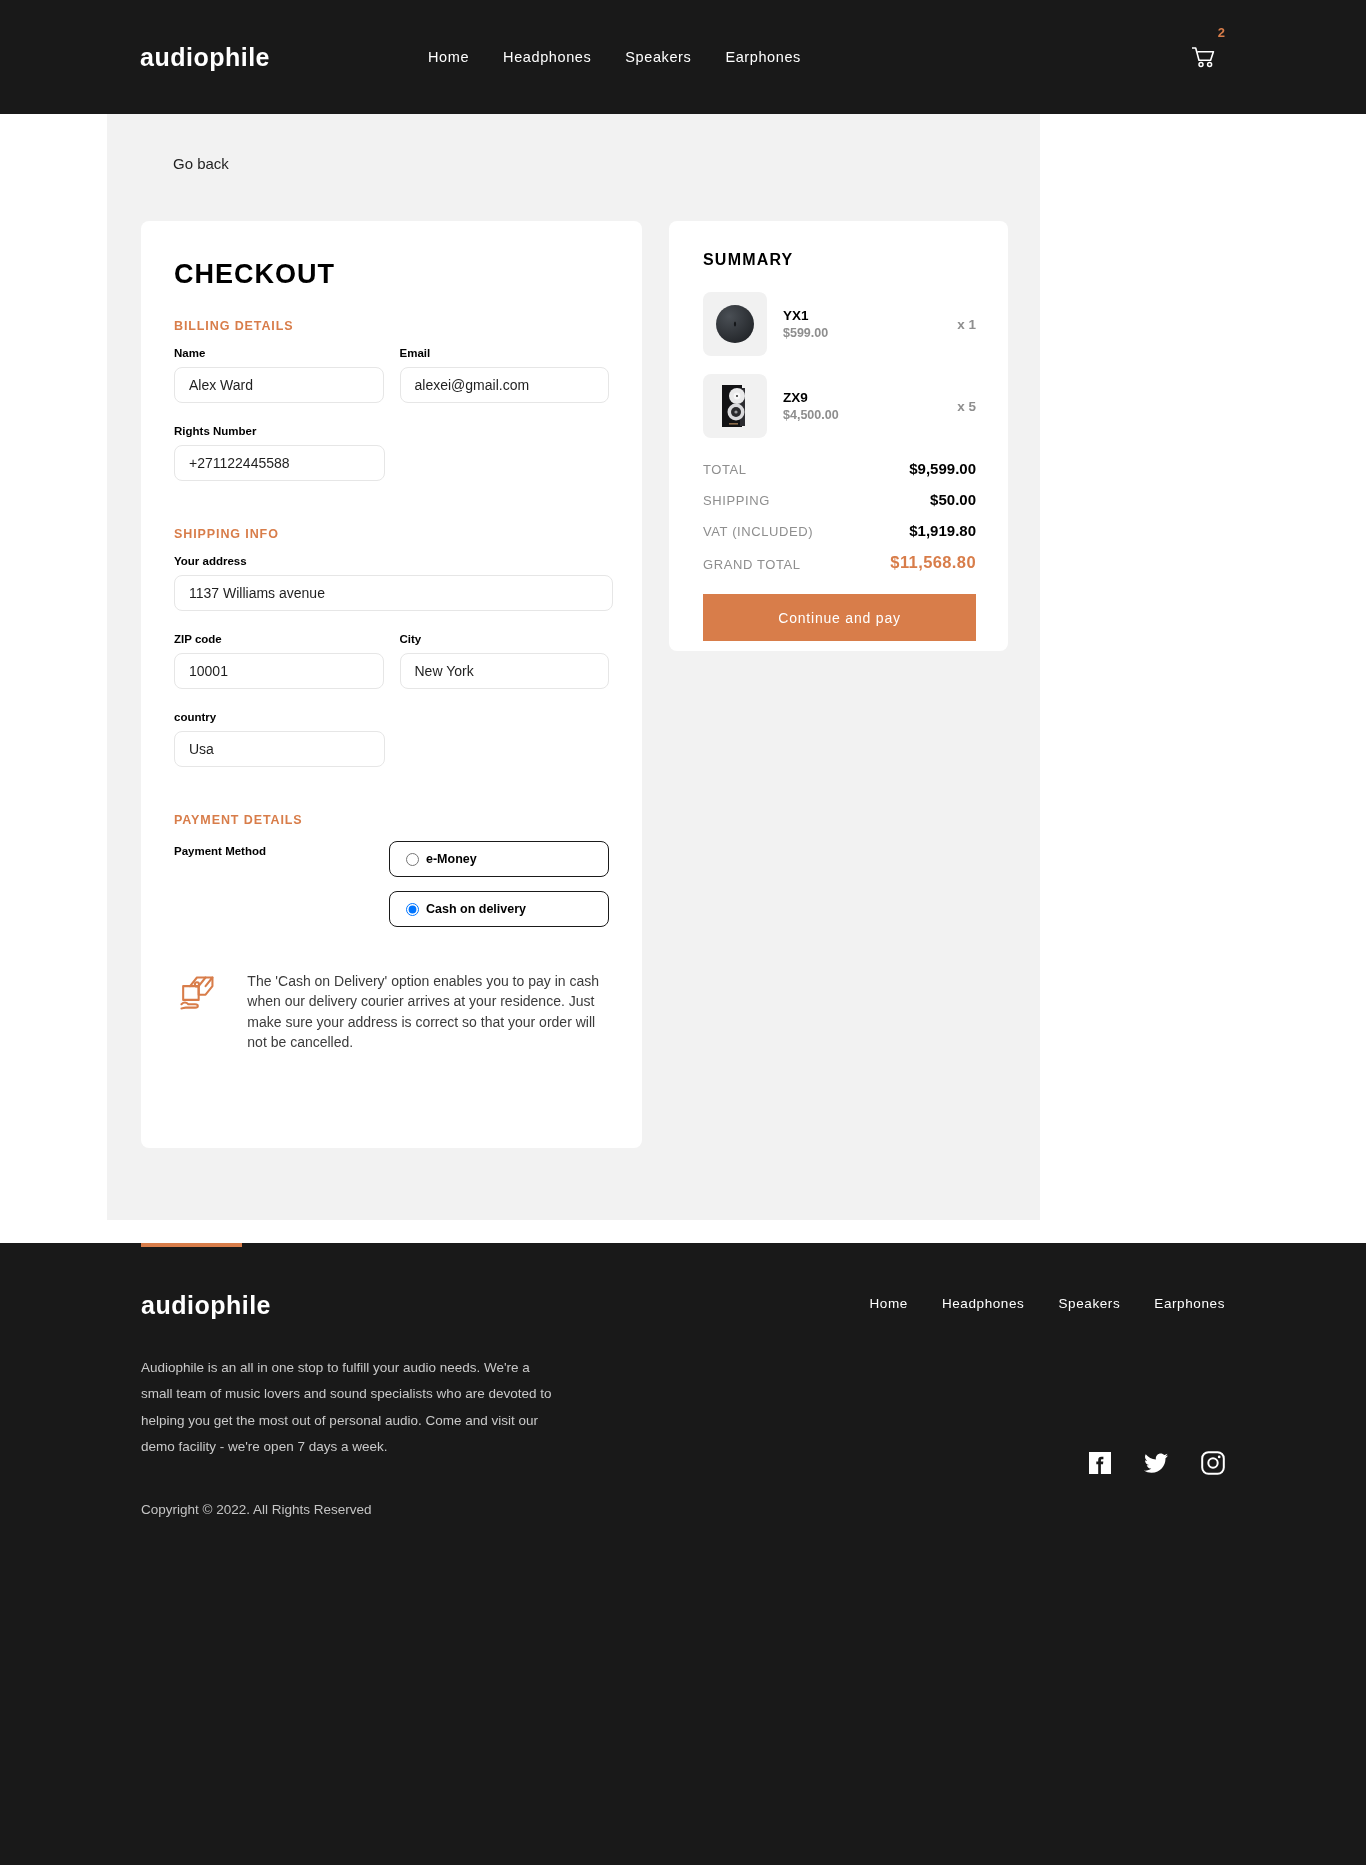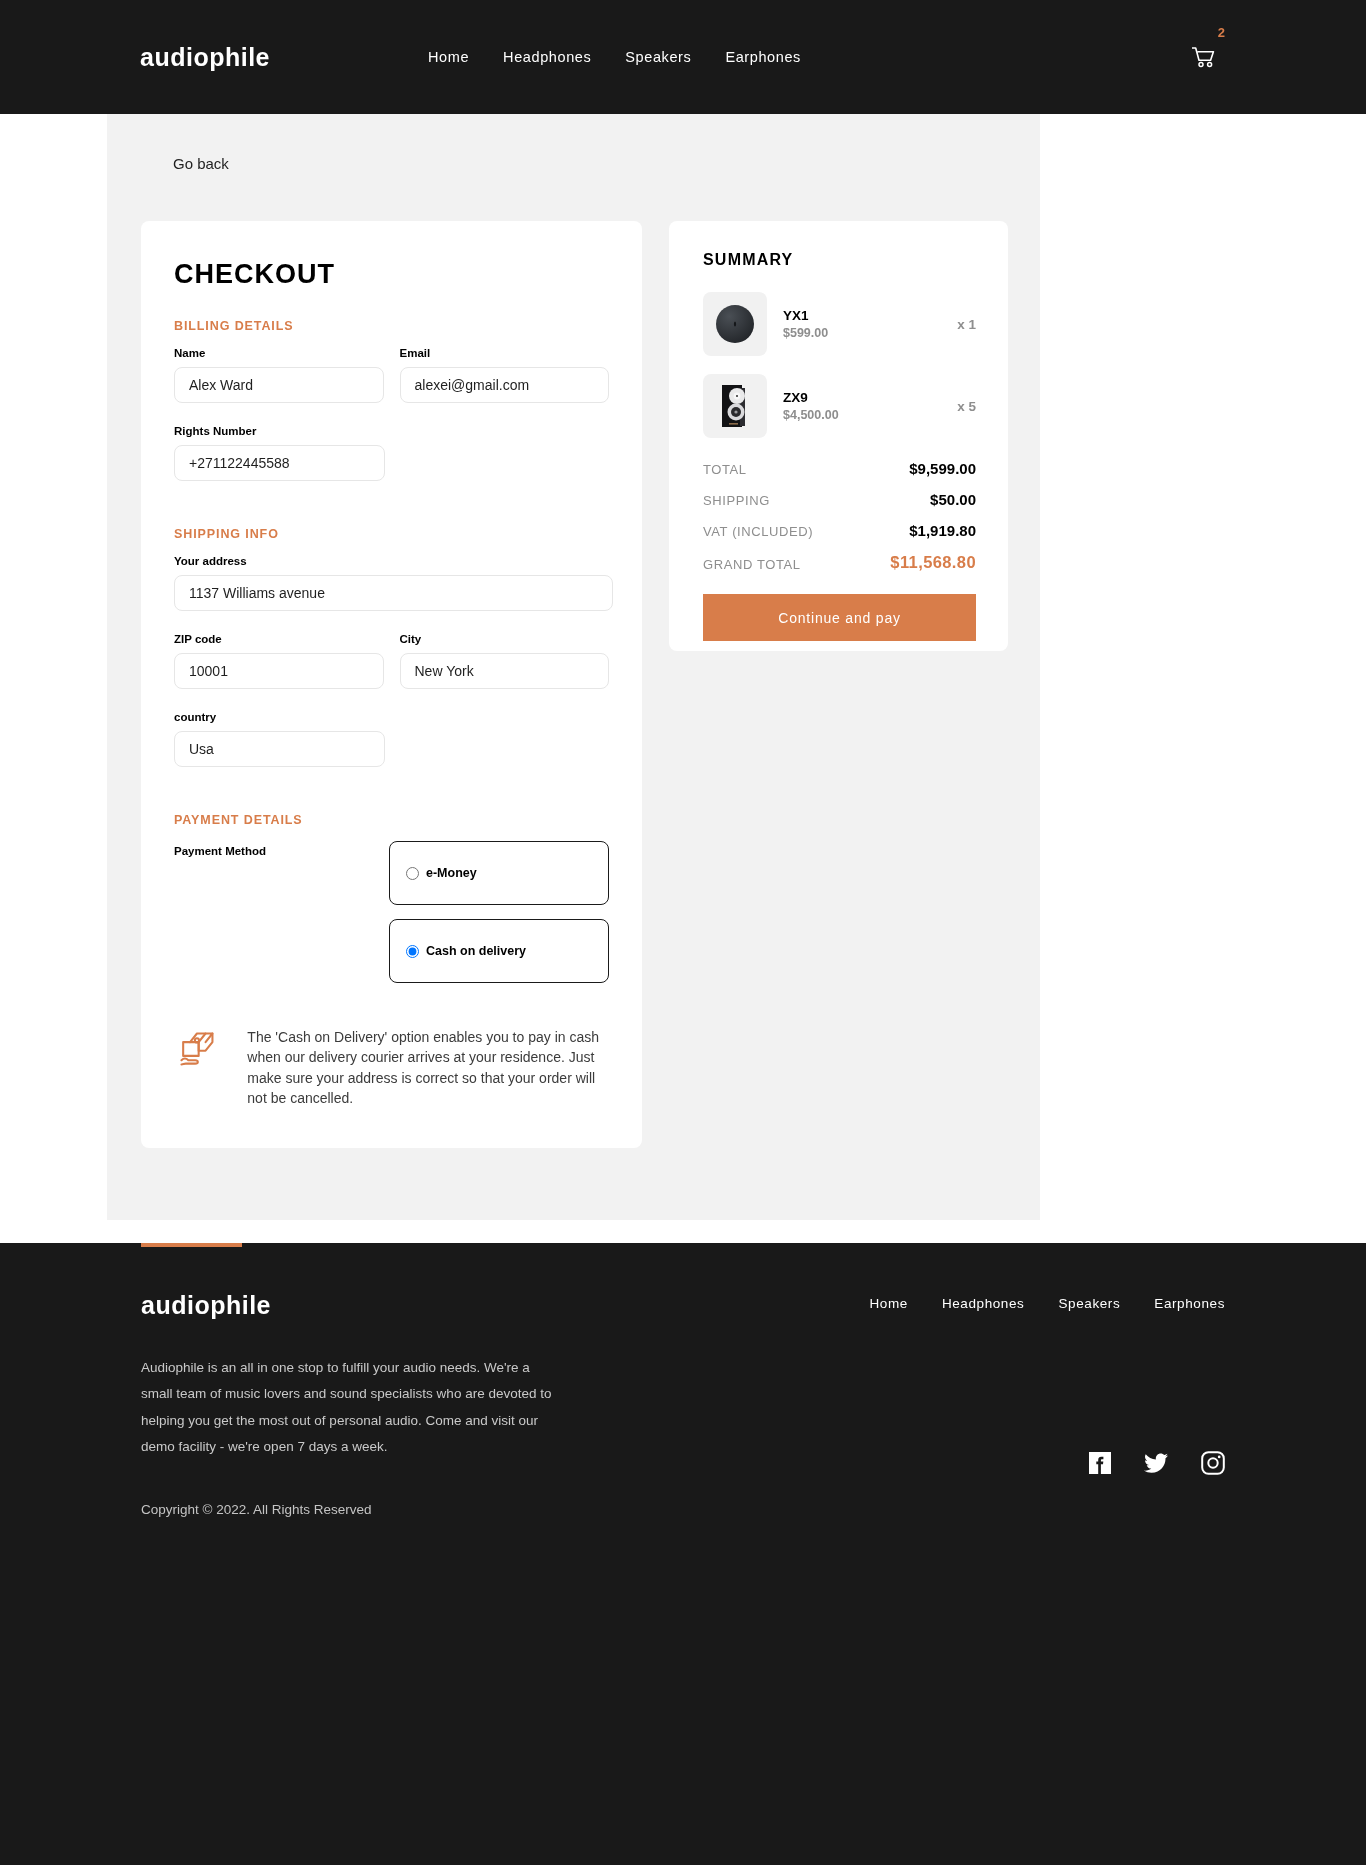--- a/index.html
+++ b/index.html
@@ -88,21 +88,21 @@
     font-family: inherit; font-size: 14px; color: #1f1f1f;
     background: #fff; outline: none;
   }
   .spacer-sm { height: 24px; }
 
   
   .payment-block { display: flex; margin-top: 2px; }
   .payment-left { width: 219px; padding-top: 4px; }
   .payment-right { width: 220px; }
   .radio-box {
-    width: 220px; height: 64px;
+    width: 220px; height: 36px;
     border: 1px solid #1a1a1a; border-radius: 8px;
     display: flex; align-items: center; gap: 7px;
     padding: 16px 16px; margin-bottom: 14px;
     background: #fff; cursor: pointer;
   }
   .radio-box input[type=radio] { margin: 0; width: 13px; height: 13px; }
   .radio-label { font-size: 12.5px; font-weight: bold; color: #000; }
 
   .cod-note {
     display: flex; gap: 28px; align-items: flex-start;

